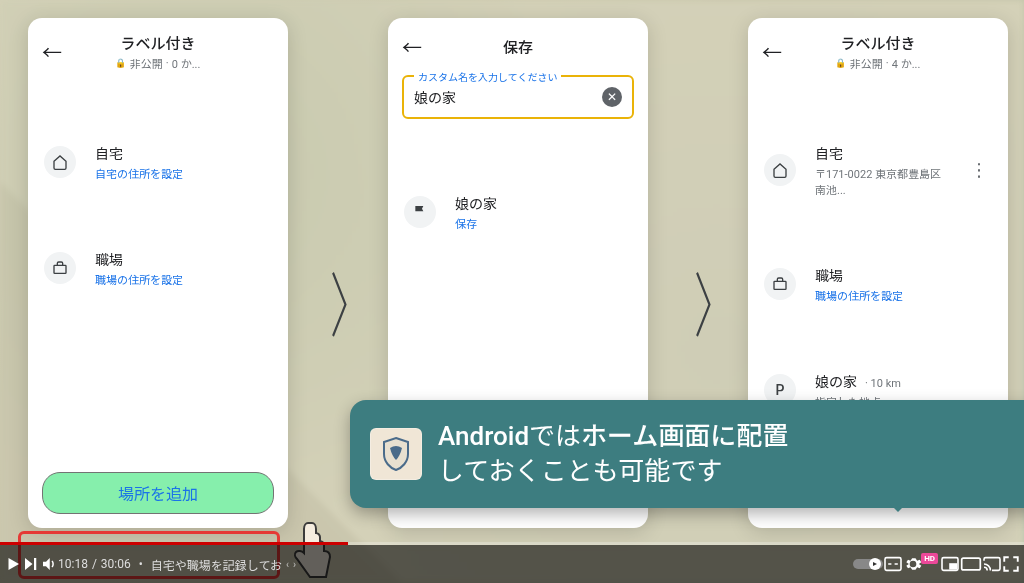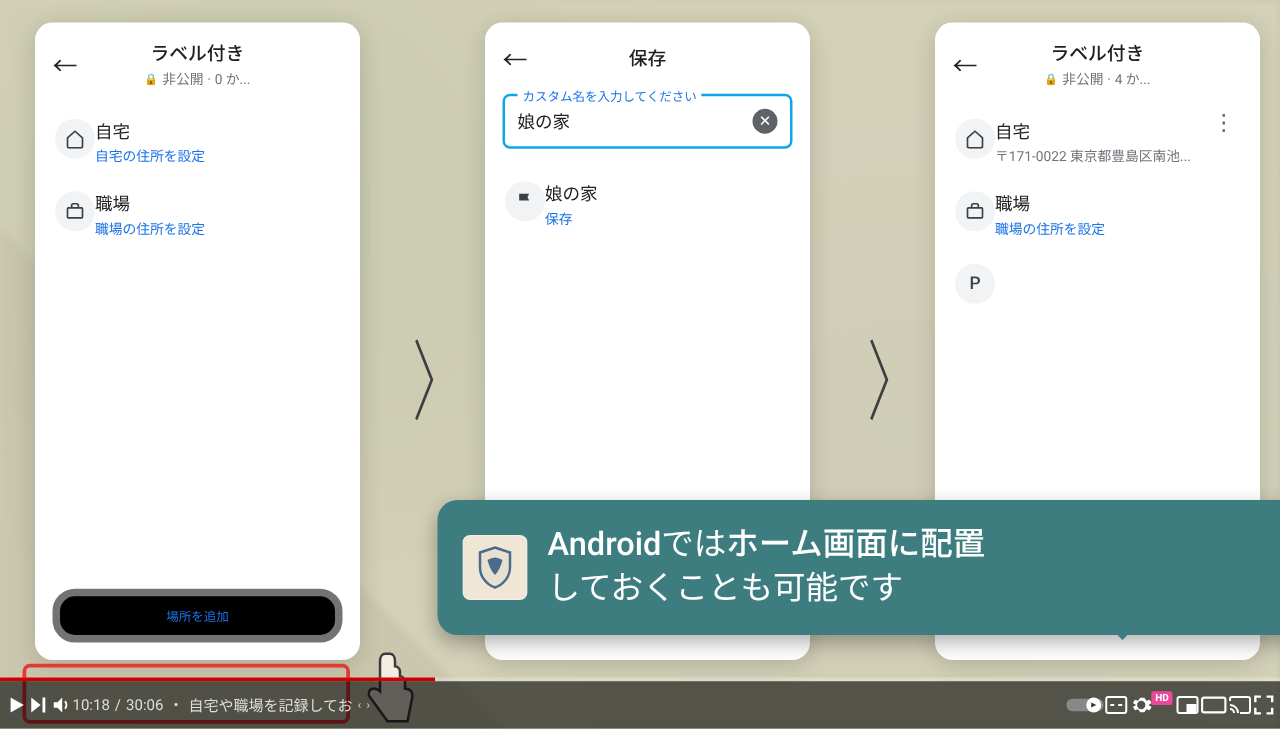--- a/index.html
+++ b/index.html
@@ -55,23 +55,24 @@
 .phone-title-block { flex: 1; text-align: center; }
 .phone-title { font-size: 15px; color: #202124; font-weight: 500; }
 .phone-subtitle { font-size: 11px; color: #70757a; display: flex; align-items: center; justify-content: center; gap: 3px; margin-top: 2px; }
 
 .lock { font-size: 9px; }
 
 .list { padding: 10px 14px; }
 
 .list-item {
   display: flex;
-  align-items: flex-start;
-  gap: 0;
+  align-items: center;
+  gap: 19px;
   padding: 10px 2px;
+  margin-top: 48px;
 }
 
 .icon-circle {
   width: 32px; height: 32px;
   border-radius: 50%;
   background: #f1f3f4;
   display: flex; align-items: center; justify-content: center;
   font-size: 14px; color: #3c4043;
   flex-shrink: 0;
 }
@@ -91,21 +92,21 @@
   font-weight: 300;
   z-index: 15;
   transform: scaleX(0.6);
 }
 .chevron.c1 { left: 316px; }
 .chevron.c2 { left: 680px; }
 
 
 .input-wrap {
   margin: 10px 14px 6px;
-  border: 2px solid #0ea5e9;
+  border: 2px solid #eab308;
   border-radius: 6px;
   padding: 10px 10px;
   display: flex;
   align-items: center;
   position: relative;
 }
 .input-label {
   position: absolute;
   top: -8px; left: 10px;
   background: #fff;
@@ -126,27 +127,27 @@
   padding: 6px 16px 10px;
   line-height: 1.5;
 }
 
 .save-link { font-size: 11px; color: #1a73e8; margin-top: 2px; }
 
 
 .add-btn {
   position: absolute;
   bottom: 14px; left: 14px; right: 14px;
-  border: 6px solid #737373;
+  border: 1px solid #737373;
   border-radius: 18px;
   padding: 8px;
   text-align: center;
-  font-size: 10px;
+  font-size: 16px;
   color: #1a73e8;
-  background: #000000;
+  background: #86efac;
 }
 
 .red-highlight {
   position: absolute;
   bottom: 4px; left: 18px;
   width: 262px; height: 48px;
   border: 3px solid #e53935;
   border-radius: 6px;
   z-index: 20;
   pointer-events: none;
@@ -342,20 +343,27 @@
               <path d="M8 8V5a2 2 0 012-2h4a2 2 0 012 2v3"></path>
             </svg>
         </div>
         <div class="item-text">
           <div class="item-label">職場</div>
           <div class="item-sub">職場の住所を設定</div>
         </div>
       </div>
       <div class="list-item">
         <div class="icon-circle" style="font-weight:500;">P</div>
+        <div class="item-text">
+          <div>
+            <span class="item-label">娘の家</span>
+            <span class="item-sub gray" style="margin-left:4px;">· <span>10 km</span></span>
+          </div>
+          <div class="item-sub gray">指定した地点</div>
+        </div>
       </div>
     </div>
   </div>
 
 </div>
 
 <div class="chevron c1">〉</div>
 <div class="chevron c2">〉</div>
 
 <div class="red-highlight"></div>

